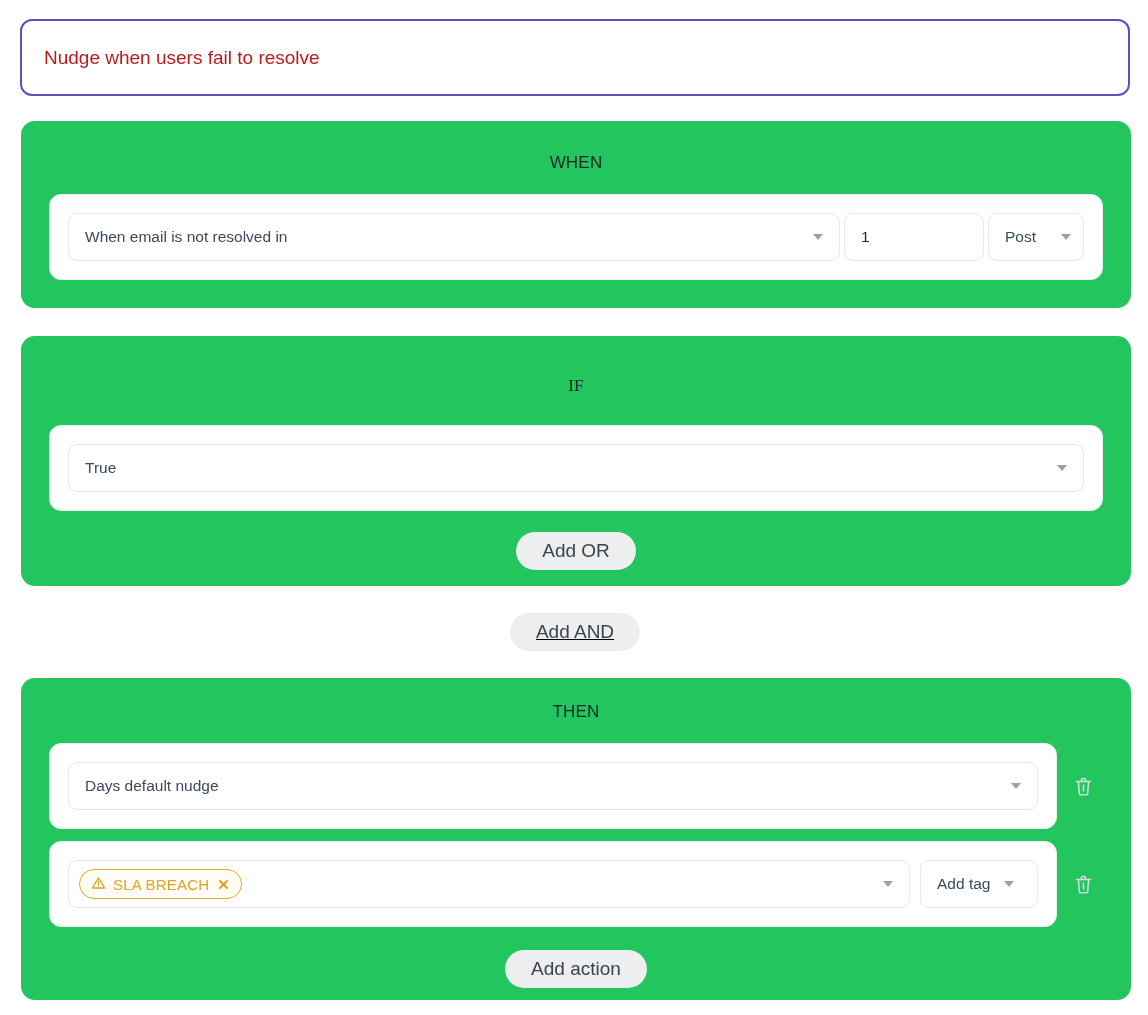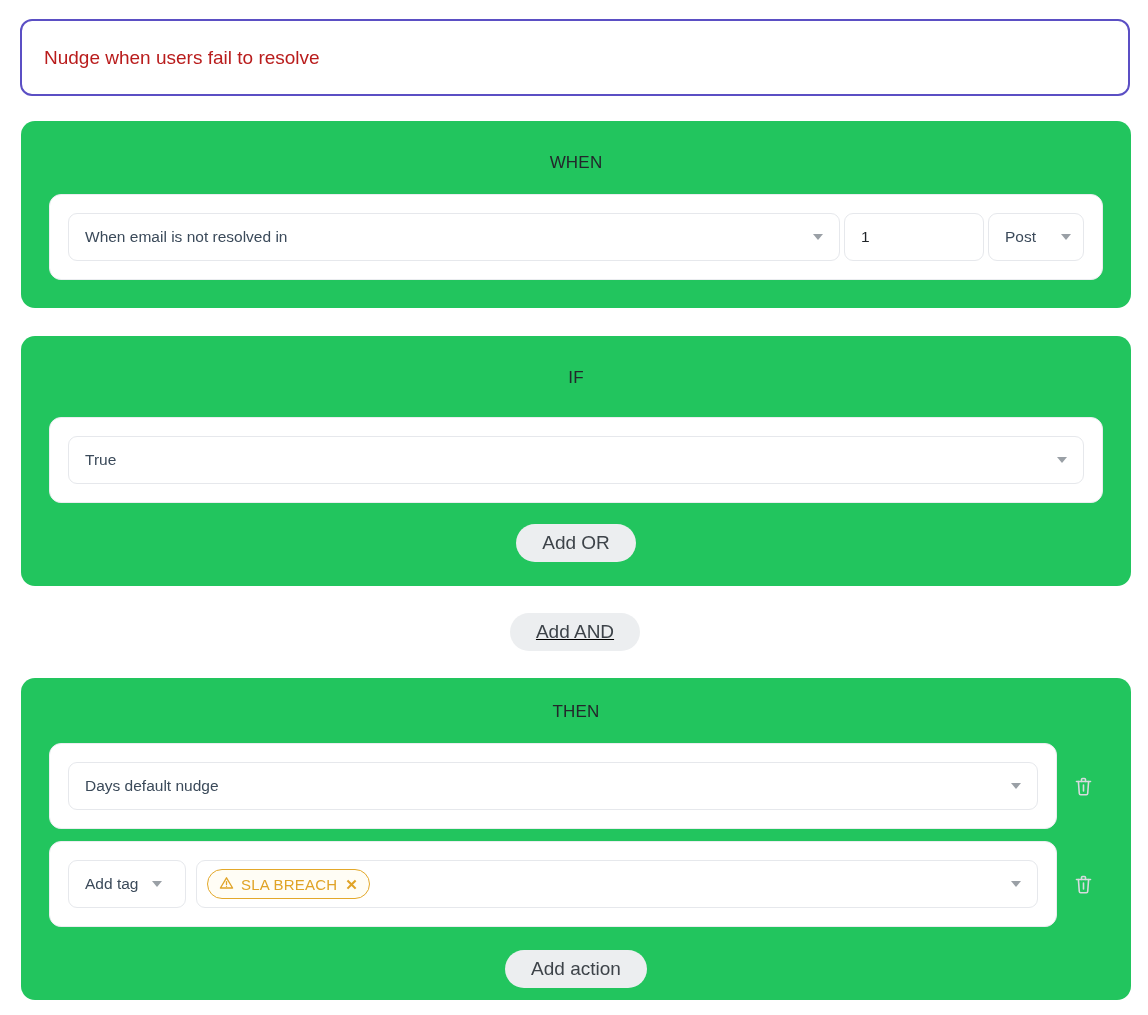--- a/index.html
+++ b/index.html
@@ -183,21 +183,21 @@
     cursor: pointer;
     margin-left: 1px;
   }
 
   
   #when-section  { top: 121px;  height: 187px; }
   #when-title    { margin-top: 32px; }
   #when-row      { margin: 21px 28px 0 28px; }
 
   #if-section    { top: 336px;  height: 250px; }
-  #if-title      { margin-top: 32px; }
+  #if-title      { margin-top: 40px; font-family: Liberation Serif, serif; }
   #if-row        { margin: 29px 28px 0 28px; }
   #add-or        { margin-top: 21px; }
 
   #add-and-wrap  { position: absolute; left: 20px; top: 613px; width: 1110px; text-decoration: underline; }
 
   #then-section  { top: 678px;  height: 322px; }
   #then-title    { margin-top: 24px; }
   #then-row-1    { margin: 21px 22px 0 28px; }
   #then-row-2    { margin: 12px 22px 0 28px; }
   #add-action    { margin-top: 23px; }
@@ -265,43 +265,43 @@
             <path d="M7.5 5.5V3.6c0-.6.5-1.1 1.1-1.1h1.8c.6 0 1.1.5 1.1 1.1v1.9"></path>
             <path d="M4.4 5.5l.9 12c.05.7.63 1.2 1.3 1.2h5.8c.67 0 1.25-.5 1.3-1.2l.9-12"></path>
             <path d="M9.5 9v6"></path>
           </svg>
         </span>
       </button>
     </div>
 
     <div class="action-row" id="then-row-2">
       <div class="row-card" style="flex:1 1 auto; gap:10px;">
-
-        <div class="ctl addtag">
-          <span class="ctl-label">Add tag</span>
-          <span class="caret"></span>
-        </div>
 
         <div class="ctl tagbox">
           <span class="ctl-label" style="overflow:visible;">
             <span class="chip">
               <span class="warn-icon">
                 <svg width="15" height="14" viewBox="0 0 15 14" fill="none" stroke="#e0a326" stroke-width="1.3" stroke-linecap="round" stroke-linejoin="round">
                   <path d="M7.5 1.8L13.6 12H1.4z"></path>
                   <path d="M7.5 5.6v3"></path>
                   <path d="M7.5 10.3h.01"></path>
                 </svg>
               </span>
               <span>SLA BREACH</span>
               <span class="chip-x">✕</span>
             </span>
           </span>
           <span class="caret"></span>
         </div>
 
+        <div class="ctl addtag">
+          <span class="ctl-label">Add tag</span>
+          <span class="caret"></span>
+        </div>
+
       </div>
       <button class="trash-btn">
         <span>
           <svg width="19" height="21" viewBox="0 0 19 21" fill="none" stroke="#d8dade" stroke-width="1.6" stroke-linecap="round" stroke-linejoin="round">
             <path d="M2.5 5.5h14"></path>
             <path d="M7.5 5.5V3.6c0-.6.5-1.1 1.1-1.1h1.8c.6 0 1.1.5 1.1 1.1v1.9"></path>
             <path d="M4.4 5.5l.9 12c.05.7.63 1.2 1.3 1.2h5.8c.67 0 1.25-.5 1.3-1.2l.9-12"></path>
             <path d="M9.5 9v6"></path>
           </svg>
         </span>

